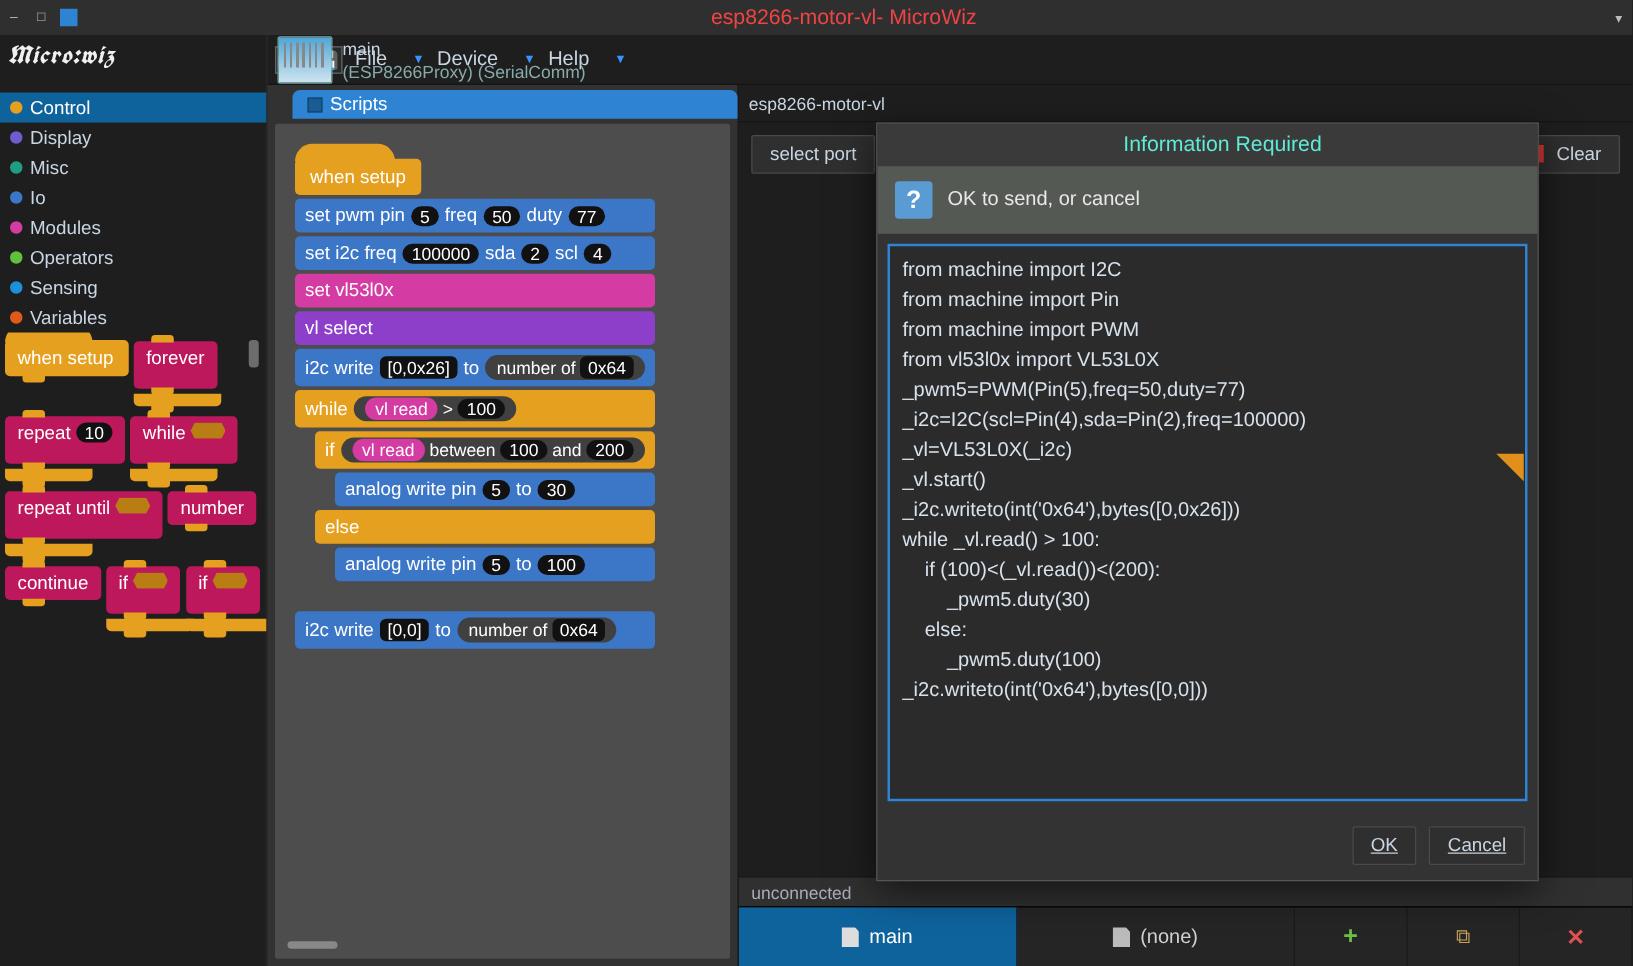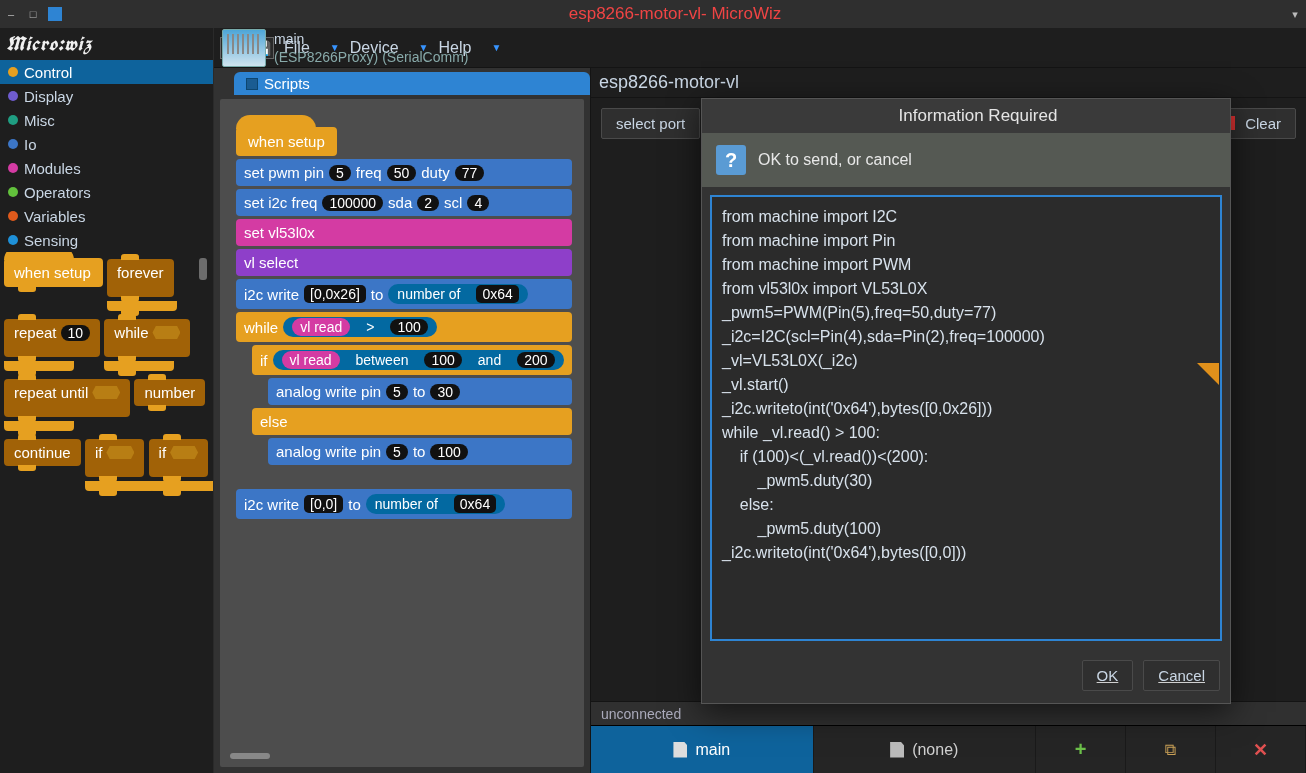--- a/index.html
+++ b/index.html
@@ -13,34 +13,34 @@
   .titlebar .bluebox { width: 14px; height: 14px; background: #2e84d3; margin: 0 4px; }
 
   
   .app { display: flex; height: calc(100% - 28px); position: relative; }
 
   
   .leftcol { width: 214px; background: #1e1e1e; border-right: 1px solid #2a2a2a; display: flex; flex-direction: column; }
   .logo { height: 30px; display: flex; align-items: center; padding-left: 6px; }
   .logo span { font-family: "Old English Text MT", "UnifrakturCook", serif; font-style: italic; font-size: 20px; color: #f0f0f0; letter-spacing: 1px; }
 
-  .categories { margin-top: 2px; }
+  .categories { margin-top: 16px; }
   .cat-item { display: flex; align-items: center; height: 24px; padding: 0 8px; cursor: pointer; color: #c9d6e4; font-size: 15px; }
   .cat-item .dot { width: 10px; height: 10px; border-radius: 50%; margin-right: 6px; flex-shrink: 0; }
   .cat-item.selected { background: #0e639c; color: #fff; }
 
   .palette { flex: 1; padding: 6px 4px; position: relative; overflow: hidden; }
   .palette-scroll { position: absolute; right: 6px; top: 6px; width: 8px; height: 22px; background: #6c6c6c; border-radius: 3px; }
 
   
   .hat { background: #e6a020; color: #fff; border-radius: 4px; position: relative; margin-bottom: 22px; padding: 6px 12px 6px 10px; display: inline-block; font-size: 15px; }
   .hat::before { content: ""; position: absolute; top: -12px; left: 0; width: 70px; height: 14px; background: #e6a020; border-radius: 14px 14px 0 0; }
   .hat-bump { position: absolute; bottom: -5px; left: 14px; width: 18px; height: 6px; background: #e6a020; border-radius: 0 0 3px 3px; }
 
-  .stackblk { background: #a16207; color: #fff; border-radius: 4px; position: relative; margin-bottom: 22px; padding: 5px 10px; display: inline-flex; align-items: center; gap: 4px; font-size: 15px; }
+  .stackblk { background: #be185d; color: #fff; border-radius: 4px; position: relative; margin-bottom: 22px; padding: 5px 10px; display: inline-flex; align-items: flex-start; gap: 4px; font-size: 15px; }
   .stackblk::before { content: ""; position: absolute; top: -5px; left: 14px; width: 18px; height: 6px; background: #e6a020; border-radius: 3px 3px 0 0; }
   .stackblk::after { content: ""; position: absolute; bottom: -5px; left: 14px; width: 18px; height: 6px; background: #e6a020; border-radius: 0 0 3px 3px; }
   .c-wrap { padding-bottom: 16px; }
   .c-wrap .arm { position: absolute; left: 0; bottom: -14px; width: 70px; height: 10px; background: #e6a020; border-radius: 0 0 4px 4px; }
   .c-wrap .arm::after { content:""; position:absolute; bottom:-5px; left:14px; width:18px; height:6px; background:#e6a020; border-radius:0 0 3px 3px; }
 
   .pill-dark { background: #111; color: #fff; border-radius: 10px; padding: 0 7px; font-size: 14px; min-width: 20px; text-align: center; display: inline-block; }
   .hex-slot { width: 28px; height: 13px; background: #b87e14; display: inline-block; clip-path: polygon(12% 0, 88% 0, 100% 50%, 88% 100%, 12% 100%, 0 50%); }
 
   
@@ -67,48 +67,48 @@
 
   
   .script-root { position: absolute; left: 16px; top: 28px; }
   .block { color: #fff; border-radius: 4px; padding: 5px 8px; font-size: 15px; position: relative; display: flex; align-items: center; gap: 5px; margin-bottom: 3px; white-space: nowrap; }
   .block.blue { background: #3c76c6; }
   .block.pink { background: #d43ba3; }
   .block.purple { background: #8e3fc9; }
   .block.orange { background: #e6a020; }
   .block.nest1 { margin-left: 16px; }
   .block.nest2 { margin-left: 32px; }
-  .block .pill-green { background: #0369a1; color: #fff; border-radius: 10px; padding: 1px 9px; font-size: 14px; display: inline-flex; align-items: center; gap: 16px; }
+  .block .pill-green { background: #404040; color: #fff; border-radius: 10px; padding: 1px 9px; font-size: 14px; display: inline-flex; align-items: center; gap: 4px; }
   .block .pill-pink { background: #d43ba3; color:#fff; border-radius: 10px; padding: 1px 8px; font-size:14px; }
   .block .pill-dark-r { background:#111; color:#fff; border-radius:5px; padding:1px 6px; font-size:14px; }
   .hathdr { background: #e6a020; color:#fff; border-radius: 4px; padding: 6px 12px; display:inline-block; position:relative; margin-bottom:3px; font-size:15px; }
   .hathdr::before { content:""; position:absolute; top:-12px; left:0; width:80px; height:14px; background:#e6a020; border-radius:14px 14px 0 0; }
 
   
   .termcol { flex: 1; display: flex; flex-direction: column; min-width: 0; }
   .tabstrip { height: 30px; display: flex; align-items: center; padding: 0 8px; gap: 8px; border-bottom: 1px solid #141414; }
-  .tabstrip .tabname { color: #c9d6e4; font-size: 18px; }
+  .tabstrip .tabname { color: #c9d6e4; font-size: 14px; }
   .termbtns { height: 50px; display: flex; align-items: center; padding: 0 10px; gap: 10px; }
   .btn { border: 1px solid #4a4a4a; background: #2f2f2f; color: #c9d6e4; padding: 6px 14px; font-size: 15px; border-radius: 2px; cursor: pointer; display: inline-flex; align-items: center; gap: 6px; }
   .termbody { flex: 1; }
   .statusbar { height: 24px; background: #303030; border-top: 1px solid #141414; display: flex; align-items: center; padding: 0 10px; font-size: 14px; color: #aab; }
 
   
   .bottombar { height: 48px; display: flex; background: #252525; border-top: 1px solid #000; }
   .bb-tab { flex: 1; display: flex; align-items: center; justify-content: center; gap: 8px; border-right: 1px solid #1a1a1a; font-size: 16px; }
   .bb-tab.active { background: #0e639c; color: #fff; }
   .bb-tab .doc-ico { width: 14px; height: 16px; background: #ddd; clip-path: polygon(0 0,75% 0,100% 25%,100% 100%,0 100%); }
   .bb-act { width: 90px; display: flex; align-items: center; justify-content: center; border-right: 1px solid #1a1a1a; }
   .plus-ico { color: #6cc04a; font-size: 20px; font-weight: bold; }
   .copy-ico { color: #c9a057; font-size: 16px; }
   .x-ico { color: #e05050; font-size: 18px; font-weight: bold; }
 
   
   .dialog { position: absolute; left: 701px; top: 70px; width: 530px; background: #333; border: 1px solid #555; box-shadow: 0 8px 30px rgba(0,0,0,.6); z-index: 50; }
-  .dlg-title { height: 34px; background: #3a3a3a; display: flex; align-items: center; justify-content: center; color: #e5e5e5; font-size: 17px; padding-left: 24px; }
+  .dlg-title { height: 34px; background: #3a3a3a; display: flex; align-items: center; justify-content: center; color: #5eead4; font-size: 17px; padding-left: 24px; }
   .dlg-msg { padding: 12px 14px; display: flex; align-items: center; gap: 12px; background: #555953; color: #e8e8e8; font-size: 16px; }
   .dlg-q { width: 30px; height: 30px; border-radius: 3px; background: #5a9bd4; color: #fff; display: flex; align-items: center; justify-content: center; font-size: 20px; font-weight: bold; }
   .dlg-pad { padding: 8px 8px 8px 8px; }
   .dlg-edit { width: 100%; height: 446px; background: #2b2b2b; border: 2px solid #2e84d3; color: #d8e2ec; font-family: inherit; font-size: 16px; padding: 8px 10px; line-height: 1.5; resize: none; outline: none; white-space: pre; overflow: auto; position:relative; }
   .dlg-corner { position:absolute; right:11px; top:176px; width:0; height:0; border-left: 22px solid transparent; border-top: 22px solid #e0901b; }
   .dlg-btns { display: flex; justify-content: flex-end; gap: 10px; padding: 8px 10px 12px 10px; text-decoration: underline; }
 
   
   .clearbtn-hold { margin-left: auto; }
   .stopsq { width:14px; height:14px; background:#d33; display:inline-block; margin-right:4px; }
@@ -152,26 +152,26 @@
         </div>
       <div class="cat-item">
           <span class="dot" style="background:#d43ba3"></span>
           <span>Modules</span>
         </div>
       <div class="cat-item">
           <span class="dot" style="background:#62c13c"></span>
           <span>Operators</span>
         </div>
       <div class="cat-item">
+          <span class="dot" style="background:#1e90d8"></span>
+          <span>Sensing</span>
+        </div>
+      <div class="cat-item">
           <span class="dot" style="background:#e05a1c"></span>
           <span>Variables</span>
-        </div>
-      <div class="cat-item">
-          <span class="dot" style="background:#1e90d8"></span>
-          <span>Sensing</span>
         </div>
     </div>
 
     <div class="palette">
       <div class="palette-scroll"></div>
 
       <div class="hat"><span>when setup</span><span class="hat-bump"></span></div>
 
       <div class="stackblk c-wrap">
           <span>forever</span>

